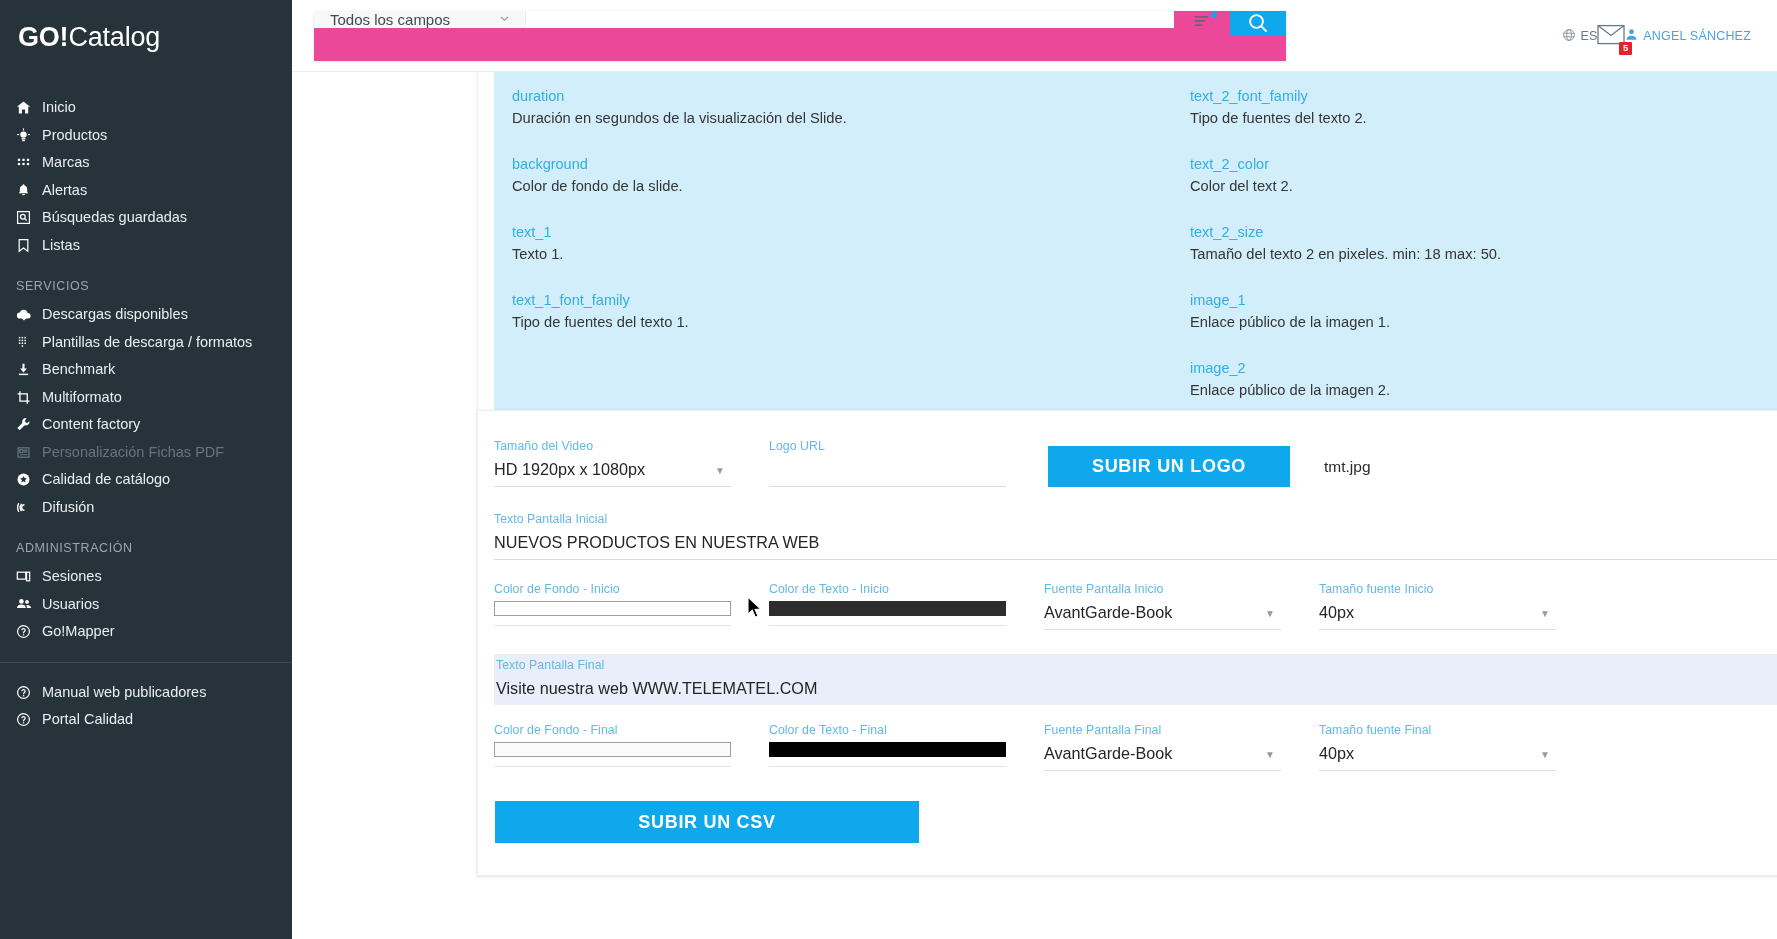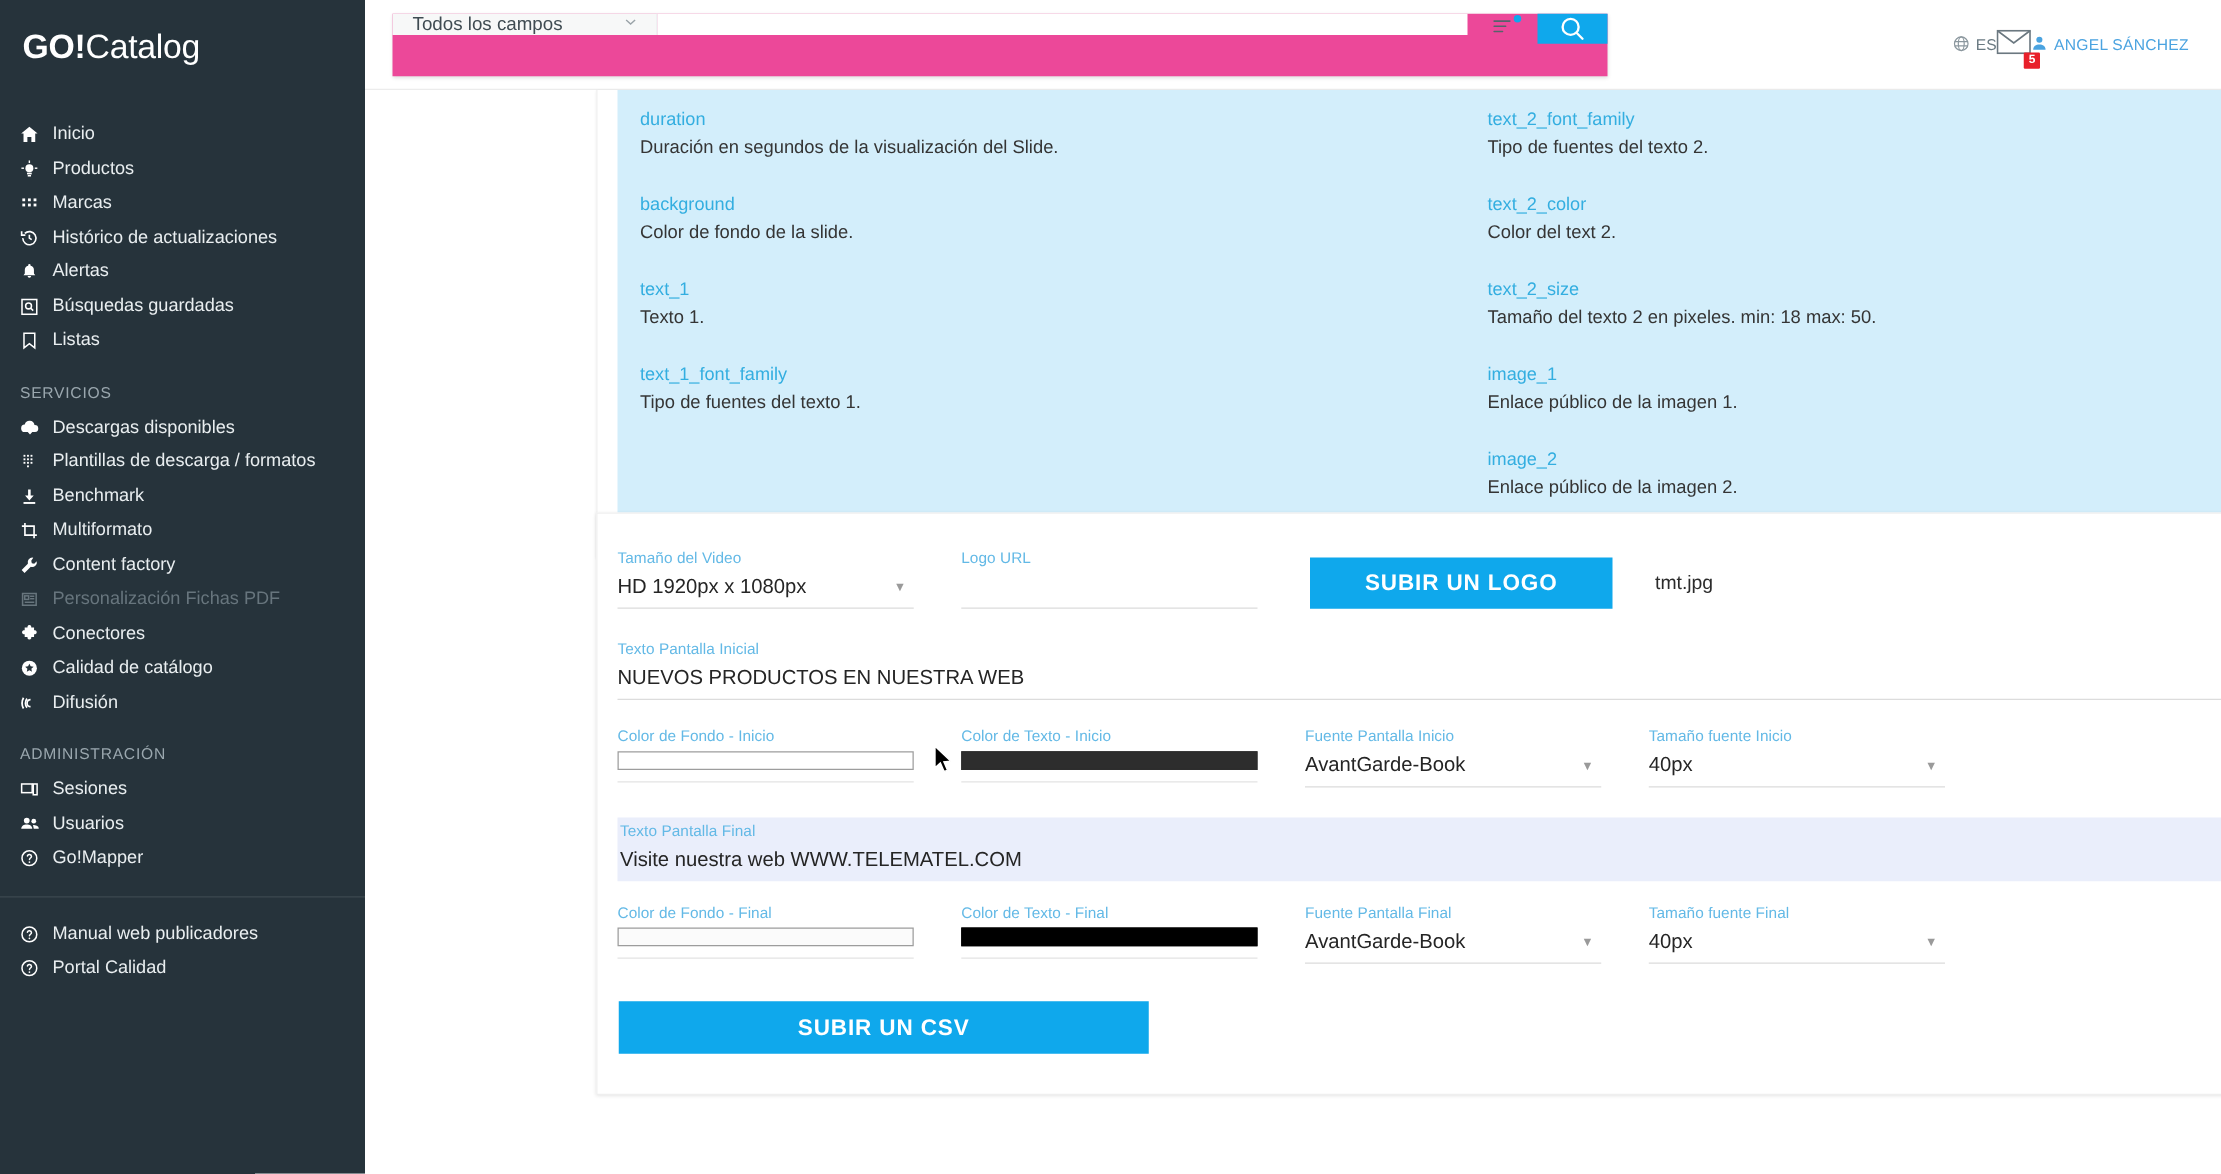--- a/index.html
+++ b/index.html
@@ -253,30 +253,20 @@
                 <rect x="2" y="4" width="2.4" height="2.4"></rect>
                 <rect x="6.8" y="4" width="2.4" height="2.4"></rect>
                 <rect x="11.6" y="4" width="2.4" height="2.4"></rect>
                 <rect x="2" y="8.4" width="2.4" height="2.4"></rect>
                 <rect x="6.8" y="8.4" width="2.4" height="2.4"></rect>
                 <rect x="11.6" y="8.4" width="2.4" height="2.4"></rect>
               </g>
             </svg>
           </span>
         <span class="nav-label">Marcas</span>
-      </div>
-      <div class="nav-item">
-        <span class="ico">
-            <svg width="15" height="15" viewBox="0 0 16 16" fill="none" stroke="currentColor" stroke-width="1.4">
-              <path d="M2.4 8a5.6 5.6 0 1 0 1.7-4"></path>
-              <path d="M1.4 2.2v3.2h3.2"></path>
-              <path d="M8 5.2V8l2 1.3"></path>
-            </svg>
-          </span>
-        <span class="nav-label">Histórico de actualizaciones</span>
       </div>
       <div class="nav-item">
         <span class="ico">
             <svg width="15" height="15" viewBox="0 0 16 16" fill="currentColor">
               <path d="M8 1.2a1 1 0 0 1 1 1v.5a3.8 3.8 0 0 1 2.9 3.7v3l1.1 1.5H3L4.1 9.4v-3A3.8 3.8 0 0 1 7 2.7v-.5a1 1 0 0 1 1-1z"></path>
               <path d="M6.5 11.6h3a1.5 1.5 0 0 1-3 0z"></path>
             </svg>
           </span>
         <span class="nav-label">Alertas</span>
       </div>
@@ -359,28 +349,20 @@
       </div>
       <div class="nav-item disabled">
         <span class="ico">
             <svg width="15" height="15" viewBox="0 0 16 16" fill="none" stroke="currentColor" stroke-width="1.3">
               <rect x="2.2" y="3" width="11.6" height="10"></rect>
               <rect x="4" y="5" width="3.4" height="3"></rect>
               <path d="M8.6 5.4h3.6M8.6 7.4h3.6M4 10.4h8.2"></path>
             </svg>
           </span>
         <span class="nav-label">Personalización Fichas PDF</span>
-      </div>
-      <div class="nav-item">
-        <span class="ico">
-            <svg width="15" height="15" viewBox="0 0 16 16" fill="currentColor">
-              <path d="M6.4 1.2a1.7 1.7 0 0 1 3.2 0v1h2.4v2.3h1a1.7 1.7 0 0 1 0 3.3h-1v2.4H9.6v1a1.7 1.7 0 0 1-3.2 0v-1H4V7.8H3a1.7 1.7 0 0 1 0-3.3h1V2.2h2.4z"></path>
-            </svg>
-          </span>
-        <span class="nav-label">Conectores</span>
       </div>
       <div class="nav-item">
         <span class="ico">
             <svg width="15" height="15" viewBox="0 0 16 16">
               <circle cx="8" cy="8" r="6.4" fill="currentColor"></circle>
               <path d="M8 4.2l1.1 2.3 2.5.3-1.9 1.8.5 2.5L8 9.9l-2.2 1.2.5-2.5-1.9-1.8 2.5-.3z" fill="#26333b"></path>
             </svg>
           </span>
         <span class="nav-label">Calidad de catálogo</span>
       </div>

